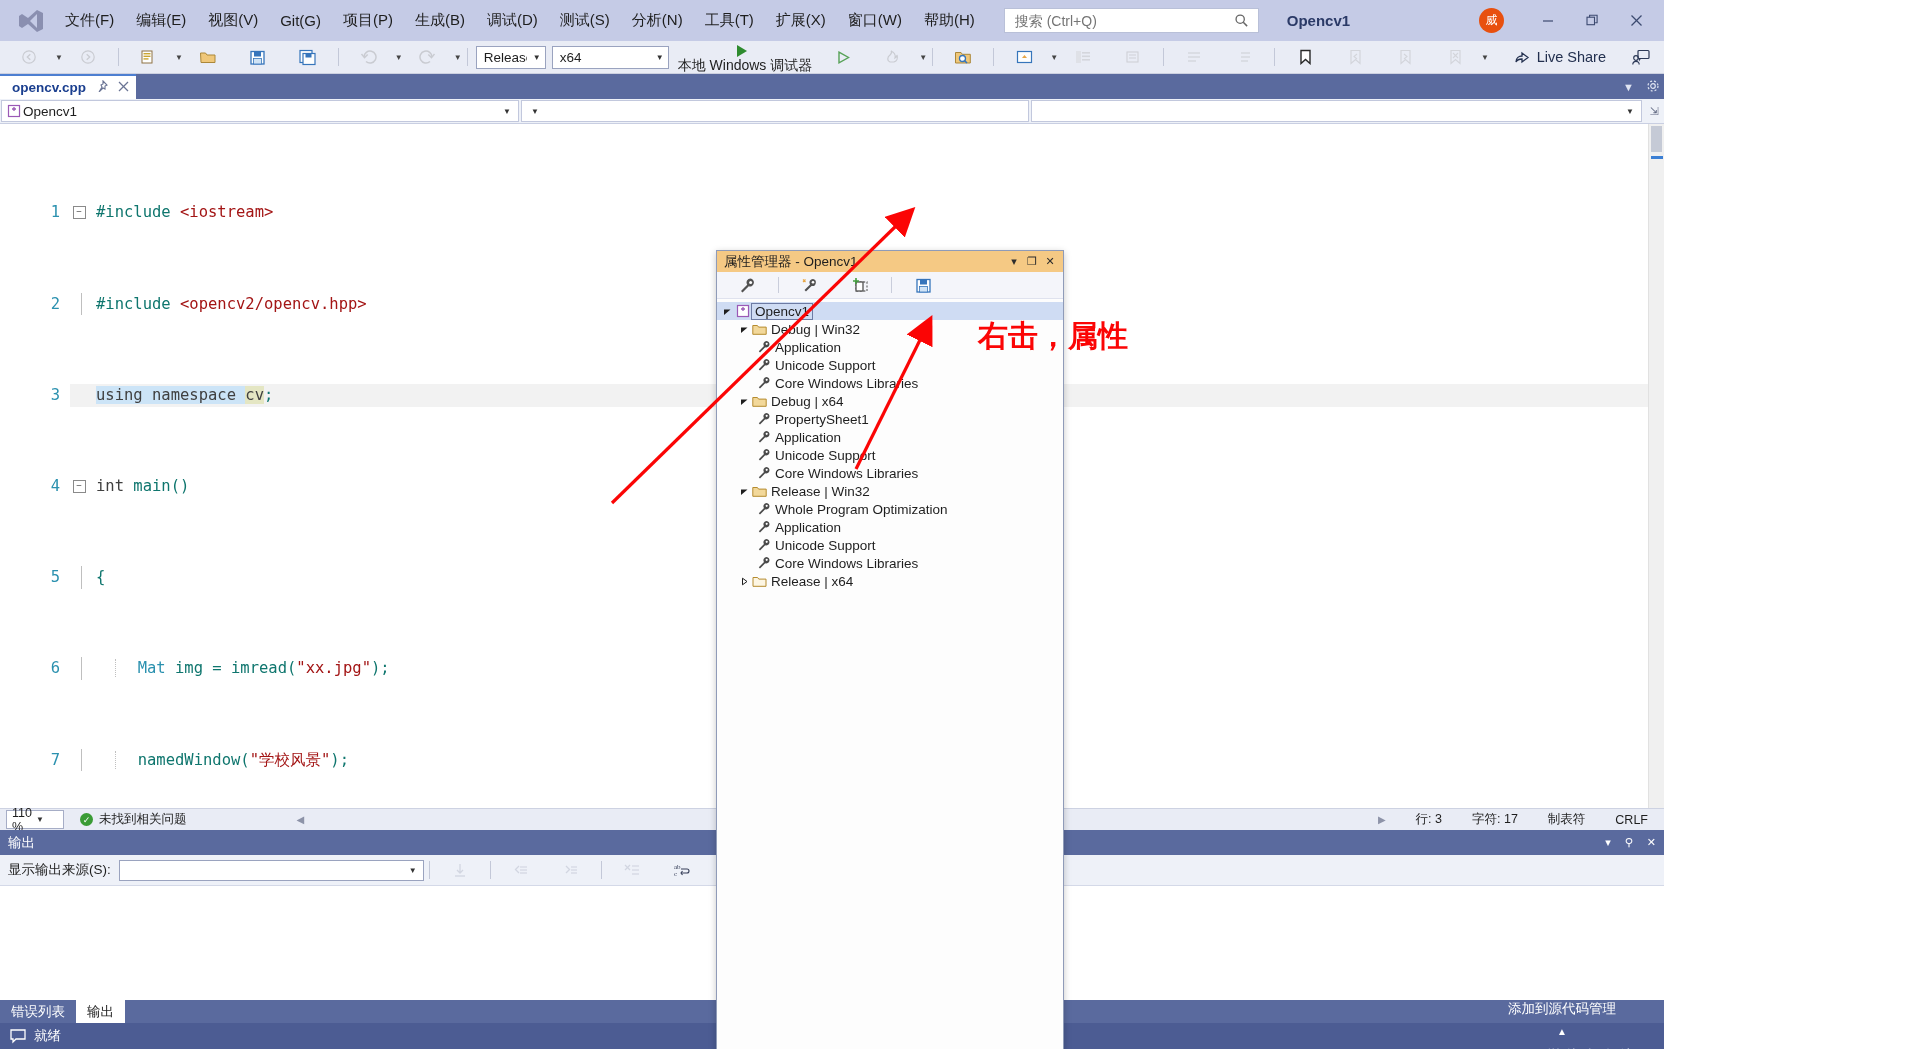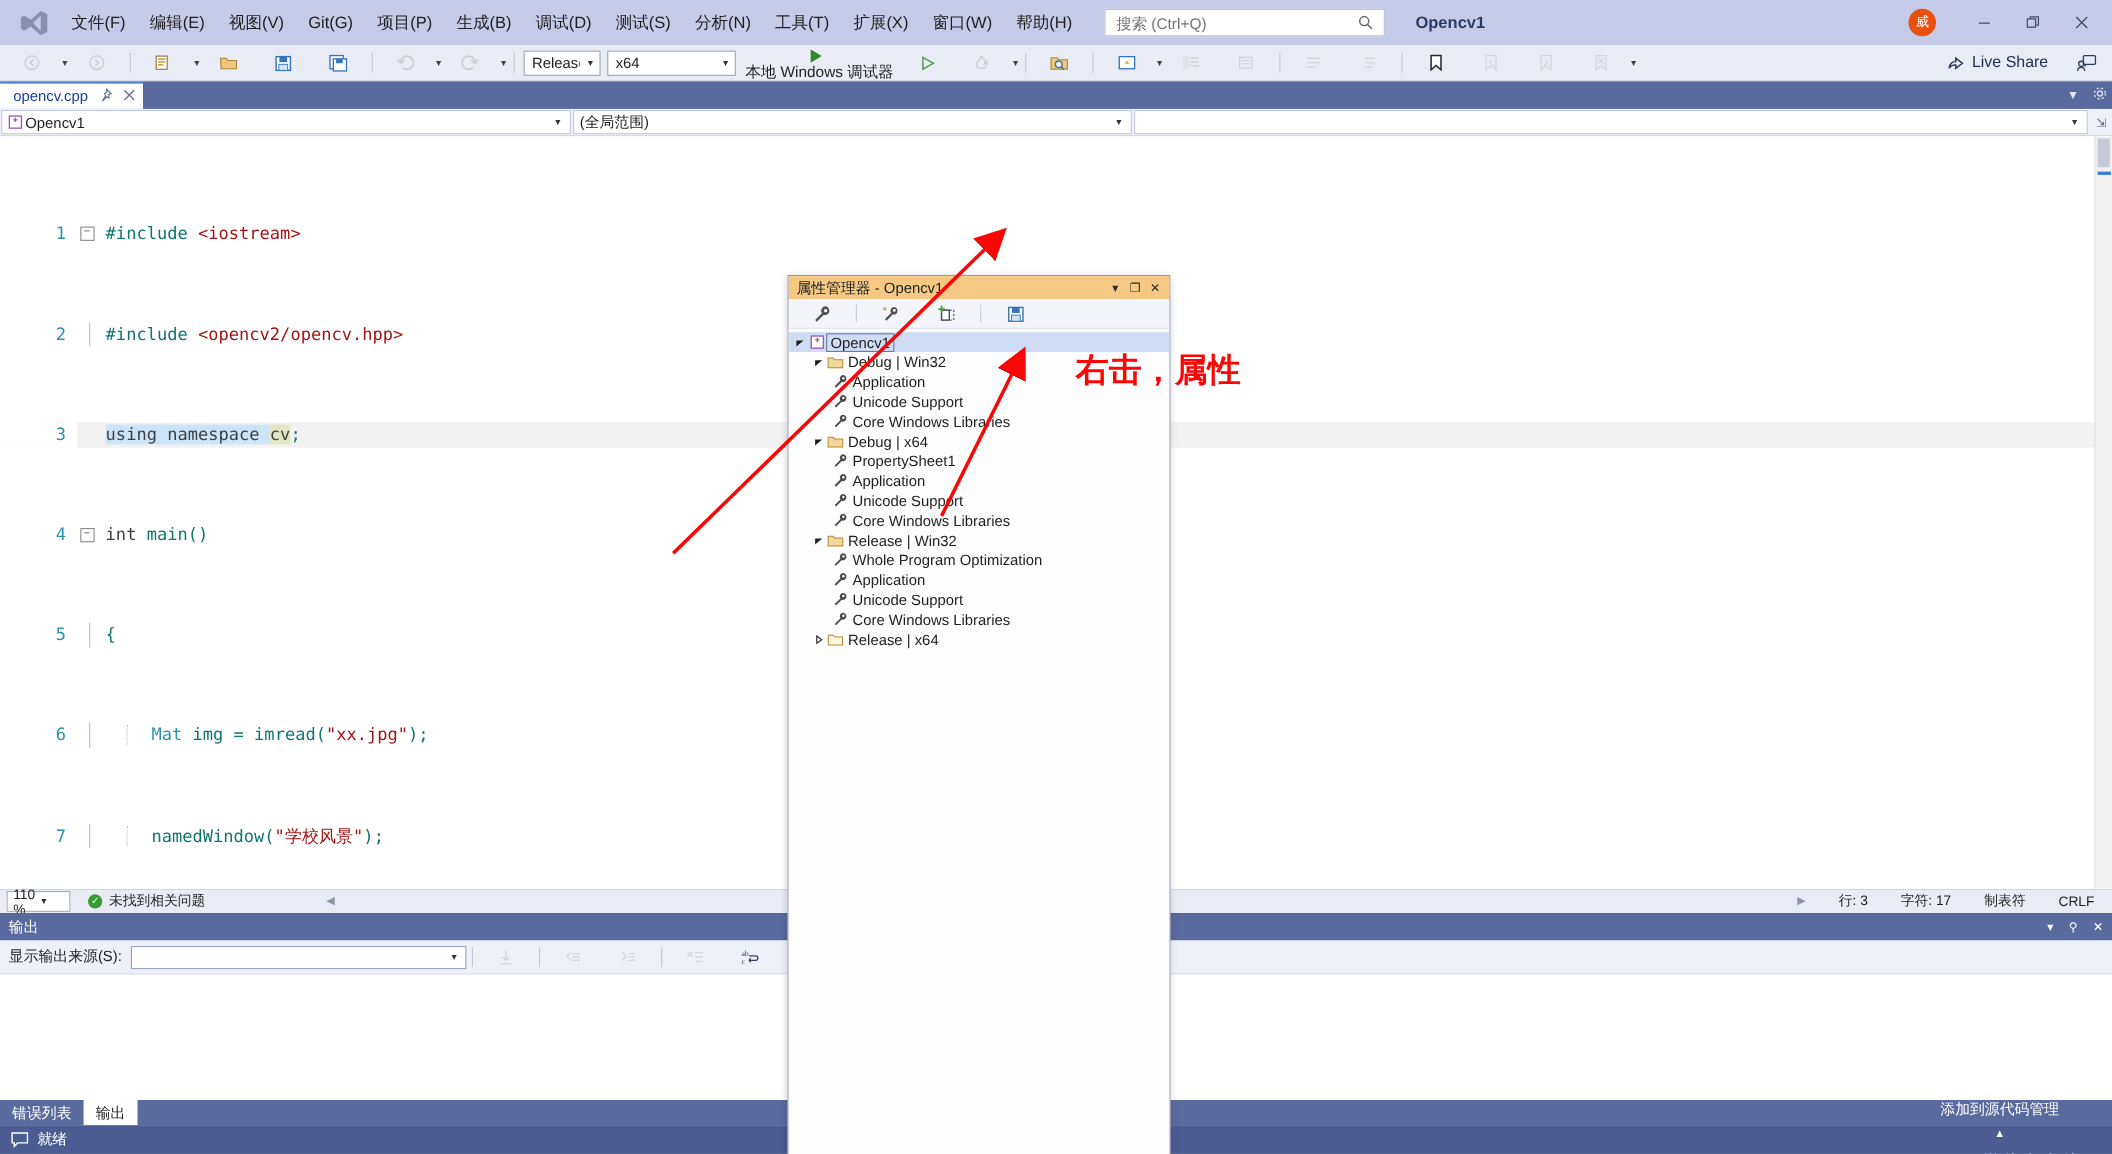--- a/index.html
+++ b/index.html
@@ -2,21 +2,21 @@
 <html><head>
 <meta charset="utf-8">
 <style>
   html,body{margin:0;padding:0;}
   body{
     width:1920px;height:1049px;overflow:hidden;
     font-family:"Liberation Sans","DejaVu Sans",sans-serif;
     font-size:14px;color:#1e1e1e;background:#ffffff;
     -webkit-font-smoothing:antialiased;
   }
-  .app{position:relative;width:1920px;height:1049px;display:flex;flex-direction:column;background:#c5cbe6;}
+  .app{position:relative;width:1664px;height:1049px;display:flex;flex-direction:column;background:#c5cbe6;}
 
   
   .menubar{height:41px;background:#c5cbe6;display:flex;align-items:center;padding:0 6px;flex:0 0 auto;}
   .vslogo{width:34px;height:30px;display:flex;align-items:center;justify-content:center;margin:0 6px 0 8px;}
   .menu-items{display:flex;align-items:center;}
   .menu-item{padding:5px 11px;font-size:15px;color:#1e1e1e;white-space:nowrap;cursor:default;border-radius:2px;}
   .search-wrap{margin-left:18px;position:relative;}
   .search-box{width:255px;height:25px;background:#fff;border:1px solid #b9c0d8;display:flex;align-items:center;padding:0 8px;box-sizing:border-box;}
   .search-box input{border:0;outline:0;flex:1;font-size:14px;color:#6d6d6d;background:transparent;font-family:inherit;}
   .search-ico{width:16px;height:16px;flex:0 0 auto;opacity:.75;}
@@ -38,21 +38,21 @@
   .combo .cv{flex:1;white-space:nowrap;overflow:hidden;}
   .combo .ca{font-size:8px;color:#333;padding-left:6px;}
   .run-btn{display:flex;align-items:center;padding:0 6px;height:24px;font-size:14px;color:#1e1e1e;white-space:nowrap;flex-direction:column;}
   .tri{width:0;height:0;border-left:10px solid #2e8b2e;border-top:6px solid transparent;border-bottom:6px solid transparent;margin-right:6px;}
   .live-share{display:flex;align-items:center;gap:6px;font-size:14.5px;color:#23304f;padding:0 10px;}
 
   
   .tabstrip{height:25px;background:#5a6a9e;display:flex;align-items:flex-end;flex:0 0 auto;position:relative;}
   .tab{height:25px;background:#fff;display:flex;align-items:center;padding:0 7px 0 12px;
        border-top:2px solid #4d7fd1;box-sizing:border-box;}
-  .tab .t-label{font-size:13.5px;font-weight:normal;color:#1b3f8f;}
+  .tab .t-label{font-size:13.5px;font-weight:bold;color:#1b3f8f;}
   .tab .pin,.tab .xc{margin-left:10px;color:#6a7494;font-size:13px;}
   .tabstrip-right{position:absolute;right:4px;bottom:4px;display:flex;gap:12px;align-items:center;color:#dfe4f2;font-size:11px;}
 
   
   .navbars{height:24px;background:#eef1f8;display:flex;align-items:center;flex:0 0 auto;border-bottom:1px solid #c9cfe2;}
   .navsel{height:22px;background:#fff;border:1px solid #c2c8dd;display:flex;align-items:center;
           padding:0 3px 0 5px;font-size:13.5px;box-sizing:border-box;margin:0 1px;}
   .navsel .nv{flex:1;overflow:hidden;white-space:nowrap;}
   .navsel .na{font-size:8px;color:#333;padding:0 4px;}
 
@@ -400,21 +400,20 @@
       <span style="display:flex;align-items:center;margin-right:2px;">
         <svg width="14" height="14" viewBox="0 0 14 14">
             <rect x="1.5" y="1.5" width="11" height="11" fill="#fff" stroke="#9b59b6" stroke-width="1.2"></rect>
             <path d="M5 5h4M7 3v4" stroke="#9b59b6" stroke-width="1.3"></path>
           </svg>
       </span>
       <span class="nv">Opencv1</span>
       <span class="na">▼</span>
     </div>
     <div class="navsel" style="width:508px;">
-      <span class="nv">(全局范围)</span>
       <span class="na">▼</span>
     </div>
     <div class="navsel" style="flex:1;margin-right:22px;">
       <span class="nv"></span>
       <span class="na">▼</span>
     </div>
     <span style="position:absolute;right:5px;font-size:11px;color:#5f6780;">⇲</span>
   </div>
 
   <div class="main">

